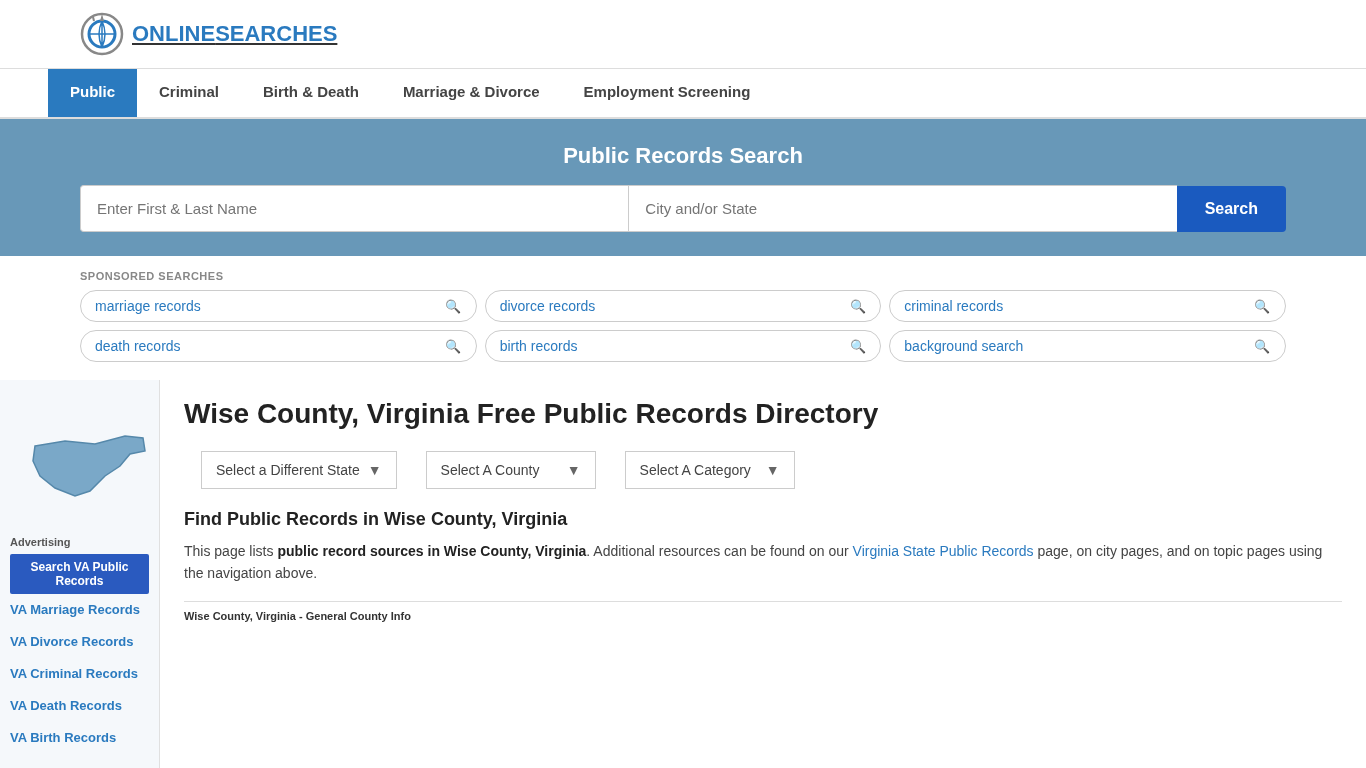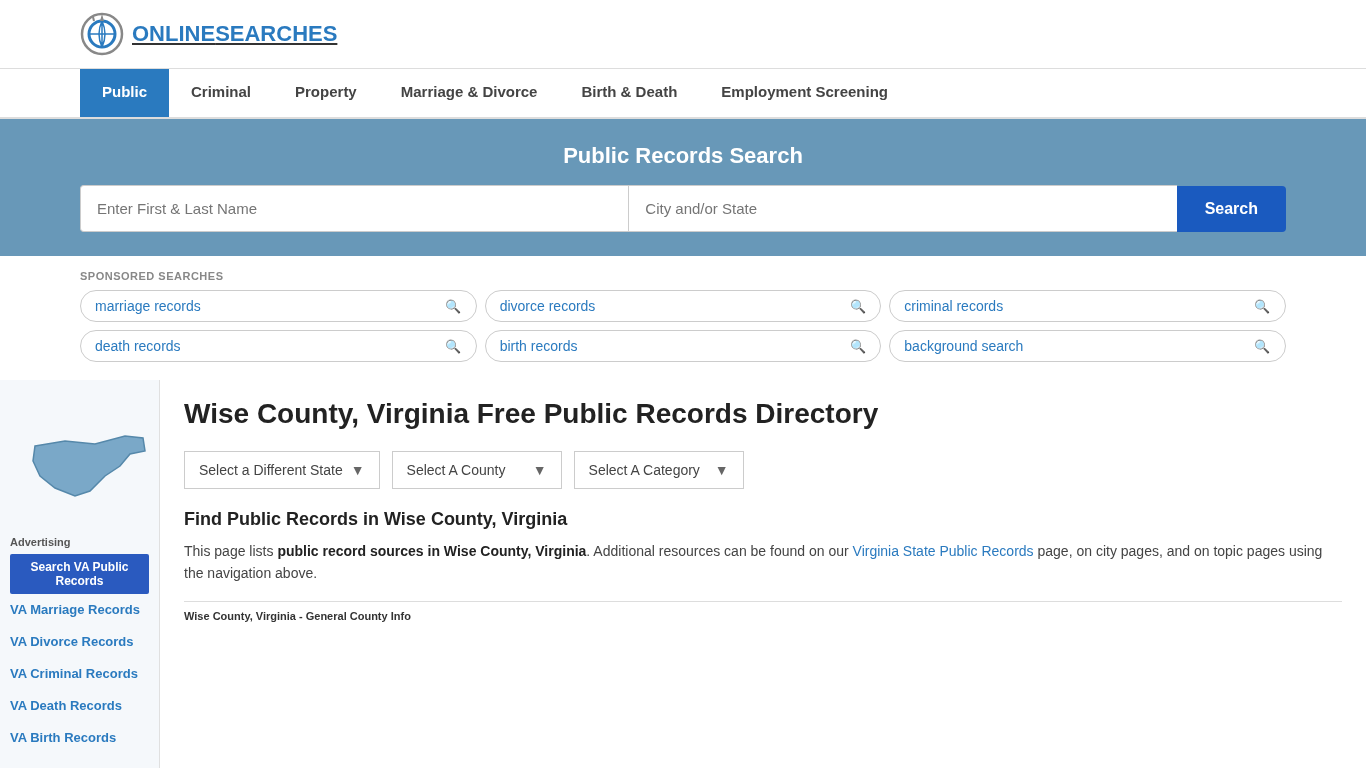--- a/index.html
+++ b/index.html
@@ -6,21 +6,21 @@
     body { font-family: Arial, sans-serif; background: #e8eef3; font-size: 14px; color: #333; }
 
     
     .header { background: #fff; padding: 12px 80px; display: flex; align-items: center; border-bottom: 1px solid #ddd; text-decoration: underline; }
     .logo { display: flex; align-items: center; gap: 8px; text-decoration: none; }
     .logo-icon { width: 44px; height: 44px; }
     .logo-text { font-size: 22px; font-weight: 700; color: #333; }
     .logo-text span { color: #2a7abf; }
 
     
-    .nav { background: #fff; display: flex; padding: 0 80px; border-bottom: 2px solid #ddd; }
+    .nav { background: #fff; display: flex; padding: 0 48px; border-bottom: 2px solid #ddd; }
     .nav-item { padding: 14px 22px; font-size: 15px; font-weight: 600; color: #444; cursor: pointer; text-decoration: none; border-bottom: 3px solid transparent; }
     .nav-item.active { background: #2a7abf; color: #fff; }
 
     
     .search-hero { background: #6898b8; padding: 24px 80px; }
     .search-hero-title { color: #fff; font-size: 22px; font-weight: 700; text-align: center; margin-bottom: 16px; }
     .search-form { display: flex; gap: 0; align-items: center; }
     .search-input { flex: 1; padding: 14px 16px; font-size: 15px; border: 1px solid #ccc; border-right: none; outline: none; color: #999; }
     .search-input:first-child { border-radius: 4px 0 0 4px; }
     .search-input.city { border-radius: 0; }
@@ -36,21 +36,21 @@
     .sponsored-grid { display: grid; grid-template-columns: repeat(3, 1fr); gap: 8px; margin-bottom: 18px; }
     .sponsored-tag { display: flex; align-items: center; justify-content: space-between; border: 1px solid #ccc; border-radius: 20px; padding: 7px 14px; background: #fff; cursor: pointer; }
     .sponsored-tag-text { color: #2a7abf; font-size: 14px; }
     .sponsored-tag-icon { color: #888; font-size: 13px; }
 
     
     .page-heading { font-size: 28px; font-weight: 800; color: #222; margin-bottom: 20px; line-height: 1.25; }
 
     
     .dropdowns-row { display: flex; gap: 12px; margin-bottom: 20px; }
-    .dropdown-select { padding: 10px 14px; border: 1px solid #ccc; border-radius: 0; background: #fff; font-size: 14px; color: #444; cursor: pointer; display: flex; align-items: center; justify-content: space-between; min-width: 170px; }
+    .dropdown-select { padding: 10px 14px; border: 1px solid #ccc; border-radius: 0; background: #fff; font-size: 14px; color: #444; cursor: pointer; display: flex; align-items: center; justify-content: space-between; min-width: 170px; margin-left: 17px; }
     .dropdown-arrow { margin-left: 8px; color: #666; }
 
     
     .find-heading { font-size: 18px; font-weight: 700; color: #222; margin-bottom: 10px; }
 
     
     .body-text { font-size: 14px; color: #444; line-height: 1.6; margin-bottom: 16px; }
     .body-text a { color: #2a7abf; text-decoration: none; }
     .body-text strong { color: #222; }
 
@@ -87,23 +87,22 @@
     </svg>
     <span class="logo-text">
       <span>ONLINE</span><span style="color:#2a7abf;">SEARCHES</span>
     </span>
   </a>
 </div>
 
 <nav class="nav">
   <a class="nav-item active" href="#">Public</a>
   <a class="nav-item" href="#">Criminal</a>
-  <a class="nav-item" href="#">Property</a>
+  <a class="nav-item" href="#">Birth &amp; Death</a>
   <a class="nav-item" href="#">Marriage &amp; Divorce</a>
-  <a class="nav-item" href="#">Birth &amp; Death</a>
   <a class="nav-item" href="#">Employment Screening</a>
 </nav>
 
 <div class="search-hero">
   <div class="search-hero-title">Public Records Search</div>
   <div class="search-form">
     <input class="search-input" type="text" placeholder="Enter First &amp; Last Name" style="">
     <input class="search-input city" type="text" placeholder="City and/or State" style="">
     <button class="search-btn">Search</button>
   </div>

